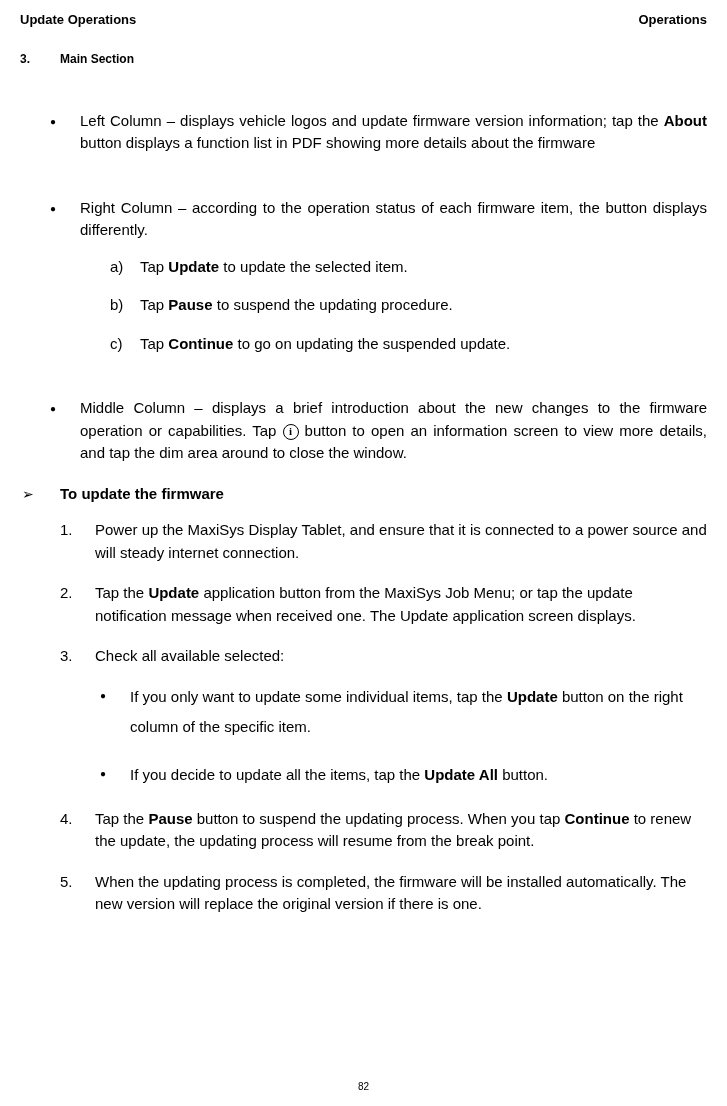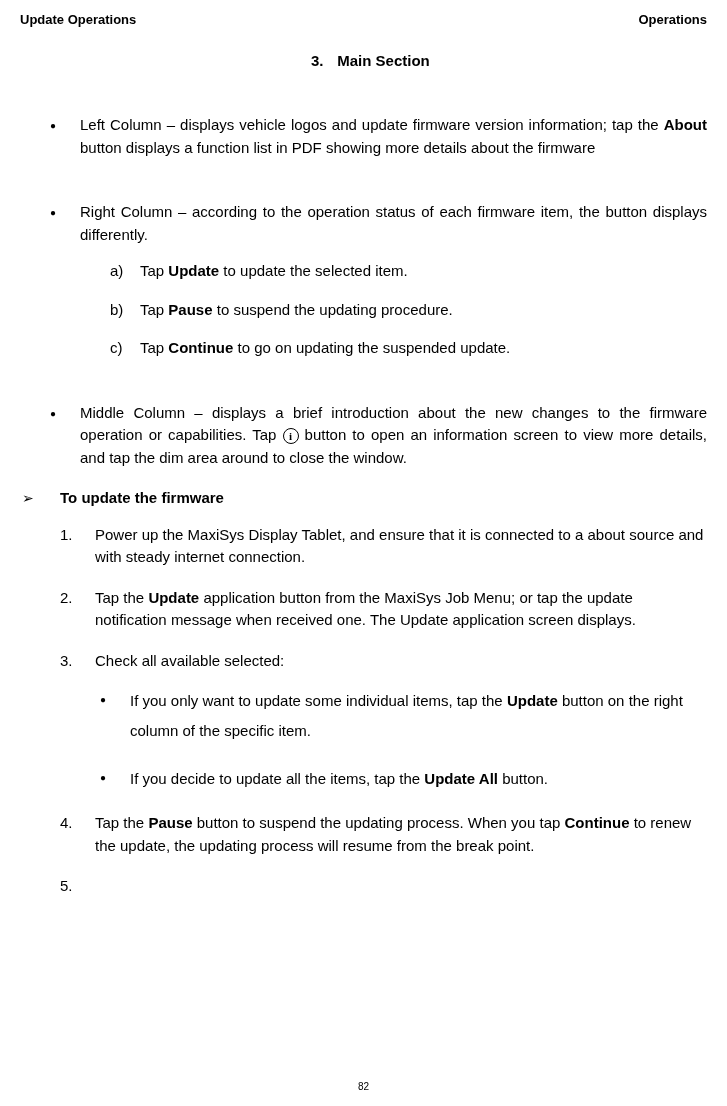--- a/index.html
+++ b/index.html
@@ -20,23 +20,22 @@
     }
     .header {
       display: flex;
       justify-content: space-between;
       font-weight: bold;
       font-size: 13px;
       margin-bottom: 20px;
     }
     .section-title {
       font-weight: bold;
-      font-size: 15px;
+      font-size: 12px;
       margin: 8px 0 18px 0;
-      text-align: center;
     }
     .section-number {
       display: inline-block;
       width: 40px;
     }
     .bullet-list {
       padding-left: 60px;
     }
     .bullet-item {
       position: relative;
@@ -174,21 +173,21 @@
   </div>
 </div>
 
 <div class="arrow-section">
   <span class="arrow-title">To update the firmware</span>
 </div>
 
 <div class="numbered-list">
   <div class="numbered-item">
     <span class="num">1.</span>
-    <span>Power up the MaxiSys Display Tablet, and ensure that it is connected to a about source and with steady internet connection.</span>
+    <span>Power up the MaxiSys Display Tablet, and ensure that it is connected to a power source and will steady internet connection.</span>
   </div>
   <div class="numbered-item">
     <span class="num">2.</span>
     <span>Tap the </span><span class="bold">Update</span><span> application button from the MaxiSys Job Menu; or tap the update notification message when received one. The Update application screen displays.</span>
   </div>
   <div class="numbered-item">
     <span class="num">3.</span>
     <span>Check all available selected:</span>
     <div class="inner-bullet-list">
       <div class="inner-bullet-item">
@@ -198,16 +197,17 @@
         <span>If you decide to update all the items, tap the </span><span class="bold">Update All</span><span> button.</span>
       </div>
     </div>
   </div>
   <div class="numbered-item">
     <span class="num">4.</span>
     <span>Tap the </span><span class="bold">Pause</span><span> button to suspend the updating process. When you tap </span><span class="bold">Continue</span><span> to renew the update, the updating process will resume from the break point.</span>
   </div>
   <div class="numbered-item">
     <span class="num">5.</span>
+    <span>When the updating process is completed, the firmware will be installed automatically. The new version will replace the original version if there is one.</span>
   </div>
 </div>
 
 <div class="page-number">82</div>
 
 </body></html>

